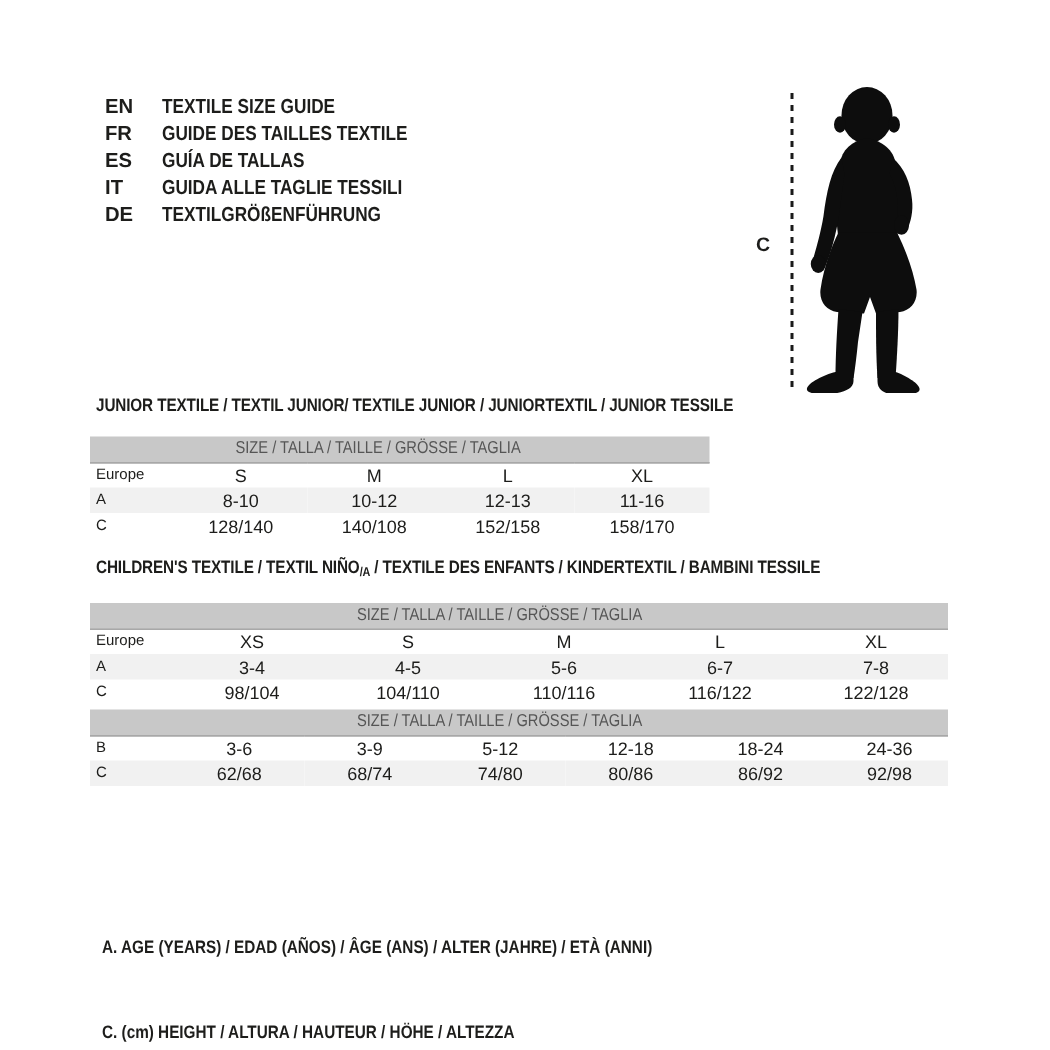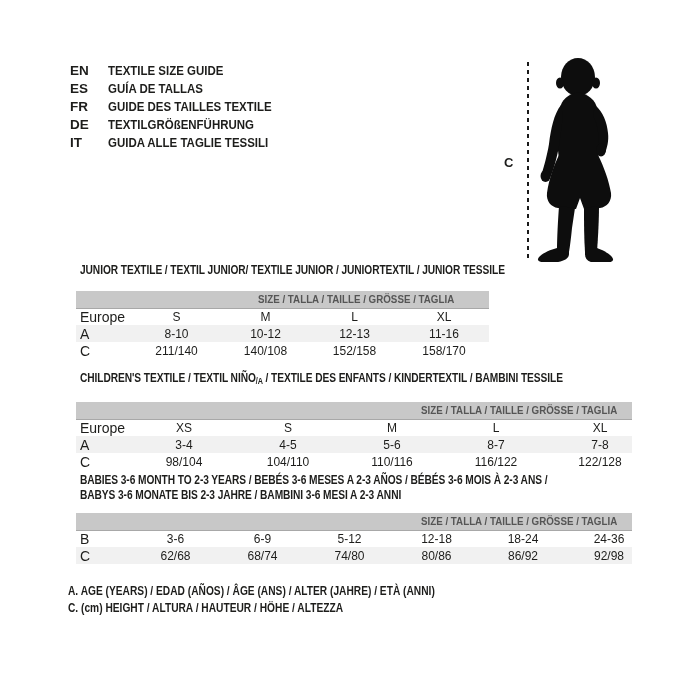--- a/index.html
+++ b/index.html
@@ -16,59 +16,59 @@
   .lang-row { height:18px; line-height:18px; font-weight:bold; font-size:13.5px; }
   .lang-code { display:inline-block; width:38px; }
 
   
   .fig-svg { position:absolute; left:536px; top:56px; width:88px; height:206px; }
   .dash-line { position:absolute; left:527px; top:62px; width:2px; height:196px;
     background:repeating-linear-gradient(to bottom, #1a1a1a 0 4px, transparent 4px 8px); }
   .fig-label { position:absolute; left:504px; top:155px; font-size:13px; font-weight:600; }
 
   
-  .tsec { position:absolute; left:76px; }
+  .tsec { position:absolute; left:60px; }
   .tsec h3 { font-size:12px; font-weight:bold; line-height:15px; padding-left:4px; letter-spacing:-0.1px; }
   .tsec.t1 { top:263px; } .tsec.t2 { top:371px; } .tsec.t3 { top:473px; }
   .tsec.t1 h3, .tsec.t2 h3 { margin-bottom:13px; }
   .tsec.t3 h3 { margin-bottom:10px; }
   .sub-a { font-size:8.5px; vertical-align:-2px; }
 
   table { border-collapse:collapse; table-layout:fixed; }
   .t1 table { width:413px; } .t2 table, .t3 table { width:576px; }
-  th.size-bar { background:#c8c8c8; height:17px; text-align:right; font-weight:bold;
+  th.size-bar { background:#c8c8c8; height:17px; text-align:center; font-weight:normal;
     color:#555; font-size:11.5px; padding-left:4px; border-bottom:1px solid #a8a8a8; }
   td { height:17px; font-size:12px; text-align:center; vertical-align:middle; }
-  td.lbl { text-align:left; padding-left:4px; font-size:14px; }
+  td.lbl { text-align:left; padding-left:4px; font-size:10px; }
   tr.shaded td { background:#f1f1f1; }
 
   
   .notes { position:absolute; left:68px; top:583px; }
-  .note-line { height:16.5px; line-height:16.5px; font-weight:bold; font-size:12px; }
+  .note-line { height:16.5px; line-height:16.5px; font-weight:bold; font-size:12px;margin-top:40px; }
 </style>
 </head>
 <body>
 
 <div class="canvas">
 
   <section class="lang-block">
     <div class="lang-row">
       <span class="lang-code">EN</span><span class="cond">TEXTILE SIZE GUIDE</span>
     </div>
     <div class="lang-row">
+      <span class="lang-code">FR</span><span class="cond">GUIDE DES TAILLES TEXTILE</span>
+    </div>
+    <div class="lang-row">
       <span class="lang-code">ES</span><span class="cond">GUÍA DE TALLAS</span>
     </div>
     <div class="lang-row">
-      <span class="lang-code">FR</span><span class="cond">GUIDE DES TAILLES TEXTILE</span>
+      <span class="lang-code">IT</span><span class="cond">GUIDA ALLE TAGLIE TESSILI</span>
     </div>
     <div class="lang-row">
       <span class="lang-code">DE</span><span class="cond">TEXTILGRÖßENFÜHRUNG</span>
-    </div>
-    <div class="lang-row">
-      <span class="lang-code">IT</span><span class="cond">GUIDA ALLE TAGLIE TESSILI</span>
     </div>
   </section>
 
   <div class="dash-line"></div>
   <span class="fig-label">C</span>
   <svg class="fig-svg" viewBox="0 0 88 206" aria-hidden="true">
     <g fill="#0d0d0d">
       <ellipse cx="42" cy="21" rx="17" ry="19"></ellipse>
       <ellipse cx="24" cy="27" rx="4" ry="5.5"></ellipse>
       <ellipse cx="60" cy="27" rx="4" ry="5.5"></ellipse>
@@ -110,21 +110,21 @@
         </tr>
         <tr class="shaded">
           <td class="lbl">A</td>
           <td>8-10</td>
           <td>10-12</td>
           <td>12-13</td>
           <td>11-16</td>
         </tr>
         <tr>
           <td class="lbl">C</td>
-          <td>211/140</td>
+          <td>128/140</td>
           <td>140/108</td>
           <td>152/158</td>
           <td>158/170</td>
         </tr>
       </tbody>
     </table>
   </section>
 
   <section class="tsec t2">
     <h3><span class="cond"><span>CHILDREN'S TEXTILE / TEXTIL NIÑO</span><span class="sub-a">/A</span><span> / TEXTILE DES ENFANTS / KINDERTEXTIL / BAMBINI TESSILE</span></span></h3>
@@ -149,60 +149,56 @@
           <td>S</td>
           <td>M</td>
           <td>L</td>
           <td>XL</td>
         </tr>
         <tr class="shaded">
           <td class="lbl">A</td>
           <td>3-4</td>
           <td>4-5</td>
           <td>5-6</td>
-          <td>8-7</td>
+          <td>6-7</td>
           <td>7-8</td>
         </tr>
         <tr>
           <td class="lbl">C</td>
           <td>98/104</td>
           <td>104/110</td>
           <td>110/116</td>
           <td>116/122</td>
           <td>122/128</td>
         </tr>
       </tbody>
     </table>
   </section>
 
   <section class="tsec t3">
-    <h3>
-      <span class="cond">BABIES 3-6 MONTH TO 2-3 YEARS / BEBÉS 3-6 MESES A 2-3 AÑOS / BÉBÉS 3-6 MOIS À 2-3 ANS /</span><br>
-      <span class="cond">BABYS 3-6 MONATE BIS 2-3 JAHRE / BAMBINI 3-6 MESI A 2-3 ANNI</span>
-    </h3>
     <table>
       <colgroup>
           <col style="width:56px">
           <col style="width:87px">
           <col style="width:87px">
           <col style="width:87px">
           <col style="width:87px">
           <col style="width:86px">
           <col style="width:86px">
         </colgroup>
       <thead>
         <tr>
             <th class="size-bar" colspan="7"><span class="cond">SIZE / TALLA / TAILLE / GRÖSSE / TAGLIA</span></th>
           </tr>
       </thead>
       <tbody>
         <tr>
           <td class="lbl">B</td>
           <td>3-6</td>
-          <td>6-9</td>
+          <td>3-9</td>
           <td>5-12</td>
           <td>12-18</td>
           <td>18-24</td>
           <td>24-36</td>
         </tr>
         <tr class="shaded">
           <td class="lbl">C</td>
           <td>62/68</td>
           <td>68/74</td>
           <td>74/80</td>

